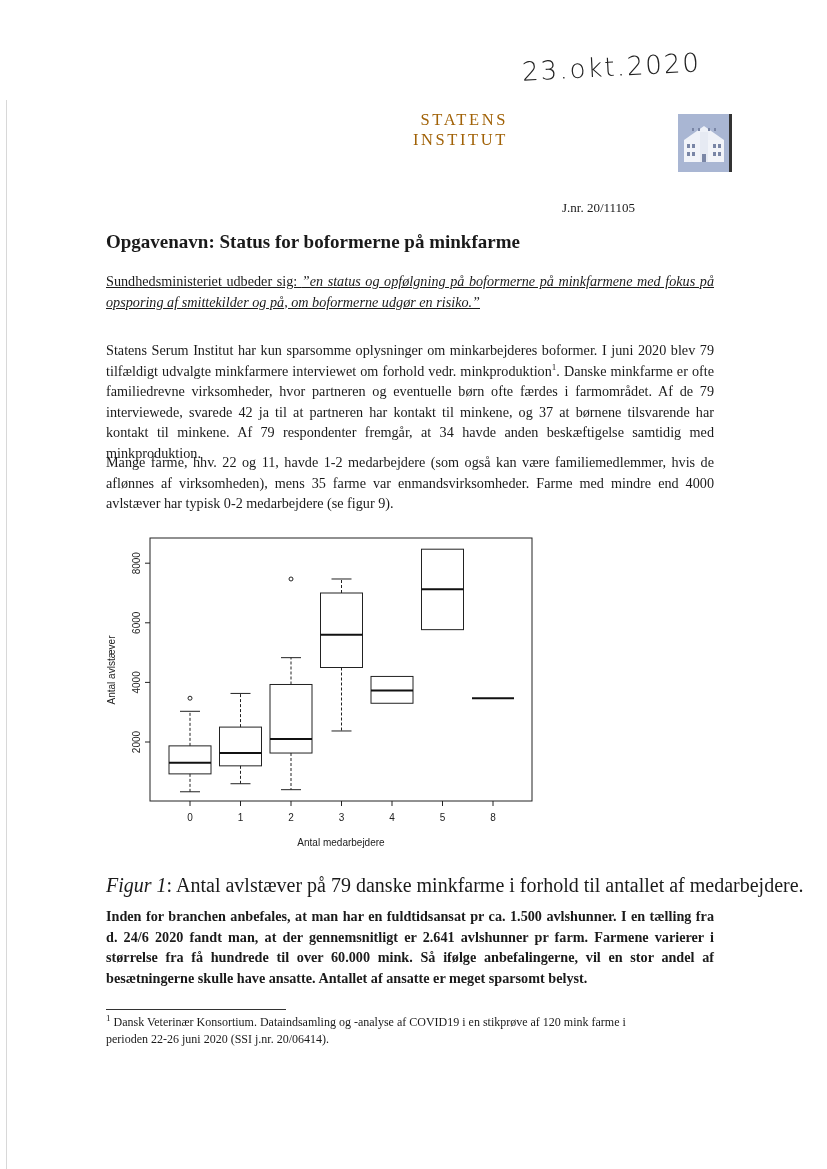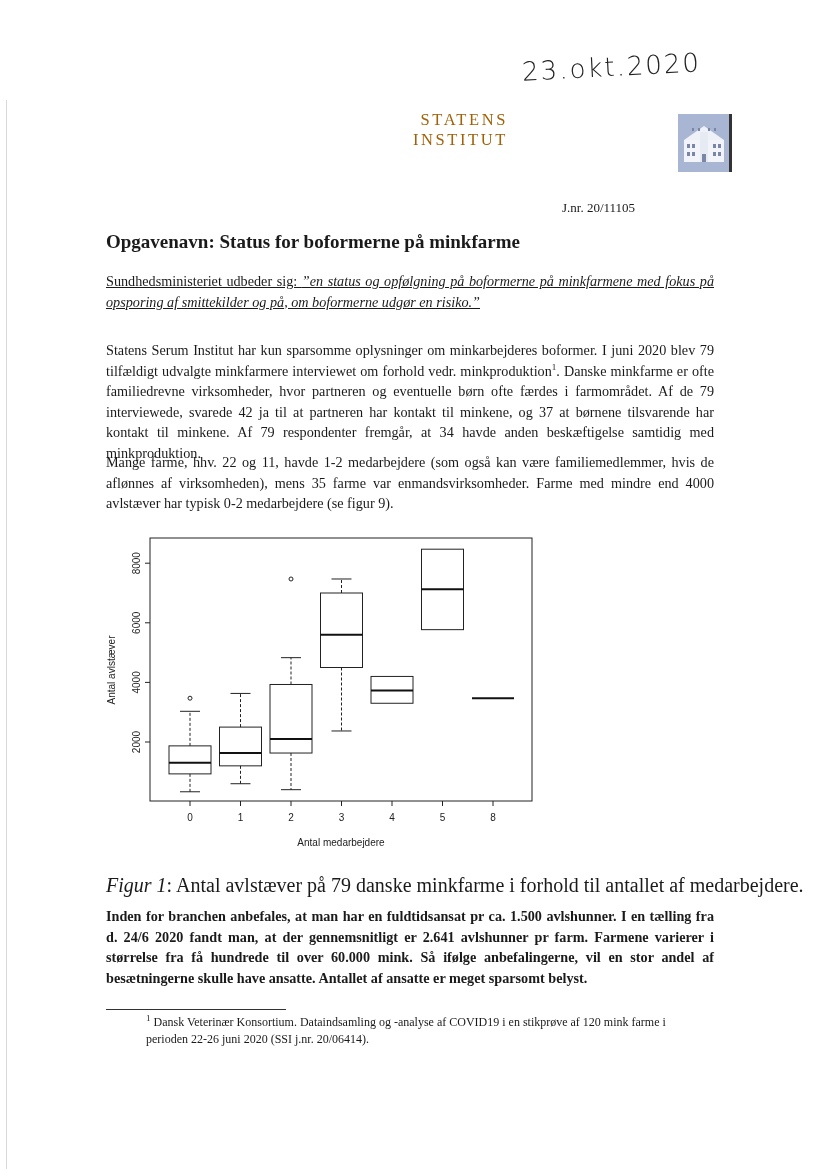--- a/index.html
+++ b/index.html
@@ -18,21 +18,21 @@
   .title { position: absolute; left: 106px; top: 231px; font-size: 19px; font-weight: bold; }
   .para { position: absolute; left: 106px; width: 608px; font-size: 14.2px; line-height: 20.6px; text-align: justify; }
   .p1 { top: 271px; text-decoration: underline; }
   .p2 { top: 340px; }
   .p3 { top: 452px; }
   .p4 { top: 906px; font-weight: bold; }
   sup { font-size: 9px; line-height: 0; }
   .chart { position: absolute; left: 95px; top: 530px; }
   .caption { position: absolute; left: 106px; top: 850px; font-size: 20px; margin-top: 24px; }
   .footnote-rule { position: absolute; left: 106px; top: 1009px; width: 180px; height: 1px; background: #333; }
-  .footnote { position: absolute; left: 106px; top: 1014px; width: 560px; font-size: 12px; line-height: 17px; margin-left: 40px; }
+  .footnote { position: absolute; left: 106px; top: 1014px; width: 560px; font-size: 12px; line-height: 17px; }
 </style>
 </head>
 <body>
 
 <div class="scan-line"></div>
 
 <div class="handwritten">23.okt.2020</div>
 
 <div class="logo">
   <div class="logo-text">

